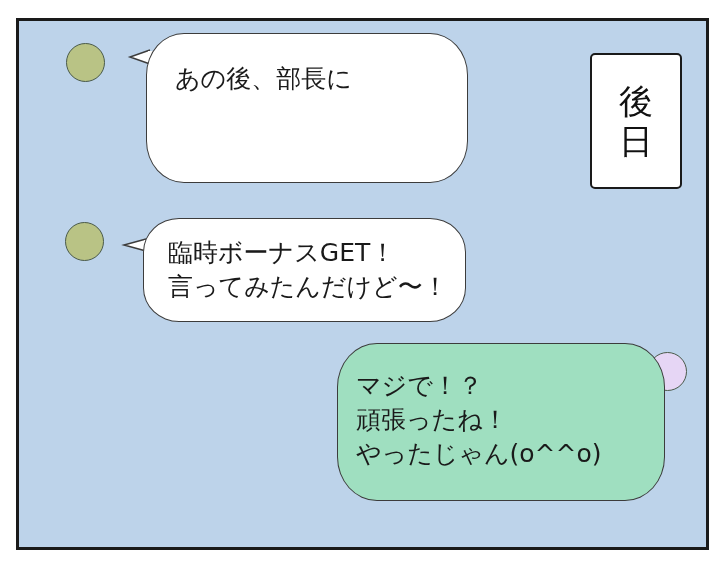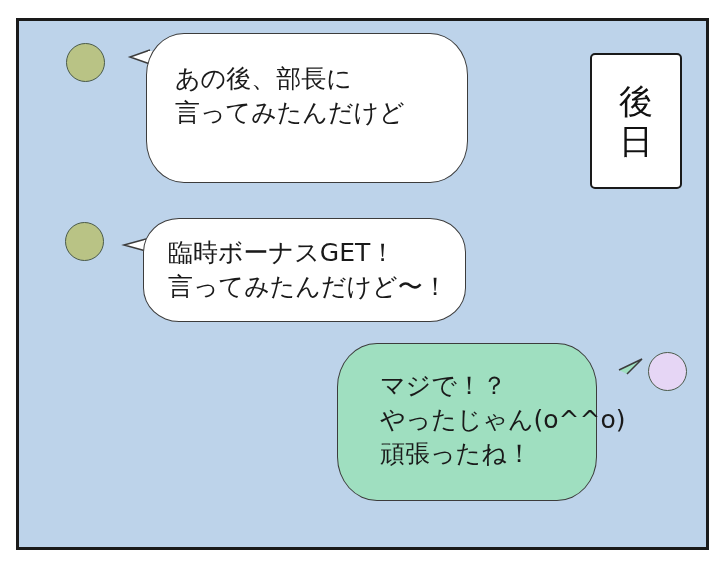--- a/index.html
+++ b/index.html
@@ -32,21 +32,20 @@
 
 <div class="panel"></div>
 
 <div class="avatar" style="left:66px; top:43px; background:#b9c385;"></div>
 <svg class="tail" style="left:128px; top:48px;" width="24" height="20" viewBox="0 0 24 20">
   <path d="M22 2 L2 9 L22 16" fill="#ffffff" stroke="#3c3c3c" stroke-width="1.5"></path>
   <rect x="20" y="3" width="5" height="12" fill="#ffffff"></rect>
 </svg>
 <div class="bubble" style="left:146px; top:33px; width:322px; height:150px; background:#ffffff; border-radius:38px 38px 38px 38px / 42px 42px 42px 42px; padding:28px 12px 0 28px;">
   <span class="line">あの後、部長に</span>
-  <span class="line">言ってみたんだけど</span>
 </div>
 
 <div class="label-box" style="left:590px; top:53px; width:92px; height:136px;">
   <span>後</span>
   <span>日</span>
 </div>
 
 <div class="avatar" style="left:65px; top:222px; background:#b9c385;"></div>
 <svg class="tail" style="left:122px; top:237px;" width="26" height="18" viewBox="0 0 26 18">
   <path d="M24 2 L2 8 L24 14" fill="#ffffff" stroke="#3c3c3c" stroke-width="1.5"></path>
@@ -54,17 +53,17 @@
 </svg>
 <div class="bubble" style="left:143px; top:218px; width:323px; height:104px; background:#ffffff; border-radius:36px / 34px; padding:17px 0 4px 24px;">
   <span class="line">臨時ボーナスGET！</span>
   <span class="line">言ってみたんだけど〜！</span>
 </div>
 
 <div class="avatar" style="left:648px; top:352px; background:#e6d6f5;"></div>
 <svg class="tail" style="left:615px; top:354px;" width="30" height="22" viewBox="0 0 30 22">
   <path d="M4 16 L27 5 L12 20" fill="#9fdfc0" stroke="#3c3c3c" stroke-width="1.5"></path>
 </svg>
-<div class="bubble" style="left:337px; top:343px; width:260px; height:158px; background:#9fdfc0; border-radius:40px / 44px; padding:25px 0 0 42px;">
+<div class="bubble" style="left:337px; top:343px; width:328px; height:158px; background:#9fdfc0; border-radius:40px / 44px; padding:25px 0 0 18px;">
   <span class="line">マジで！？</span>
+  <span class="line">頑張ったね！</span>
   <span class="line">やったじゃん(o^^o)</span>
-  <span class="line">頑張ったね！</span>
 </div>
 
 </body></html>

